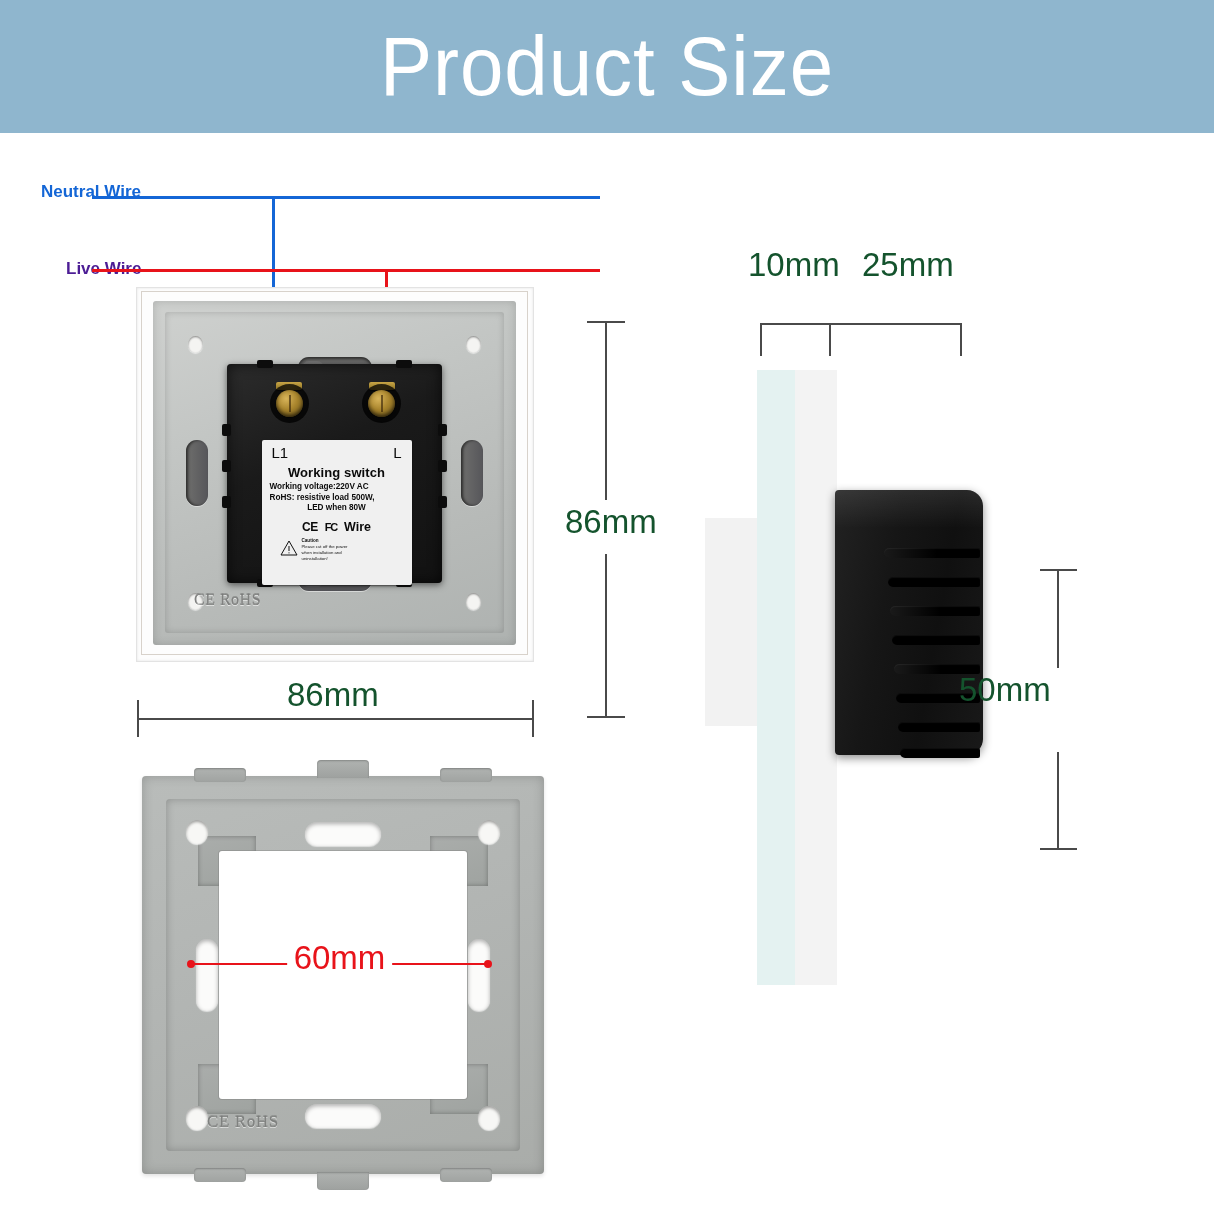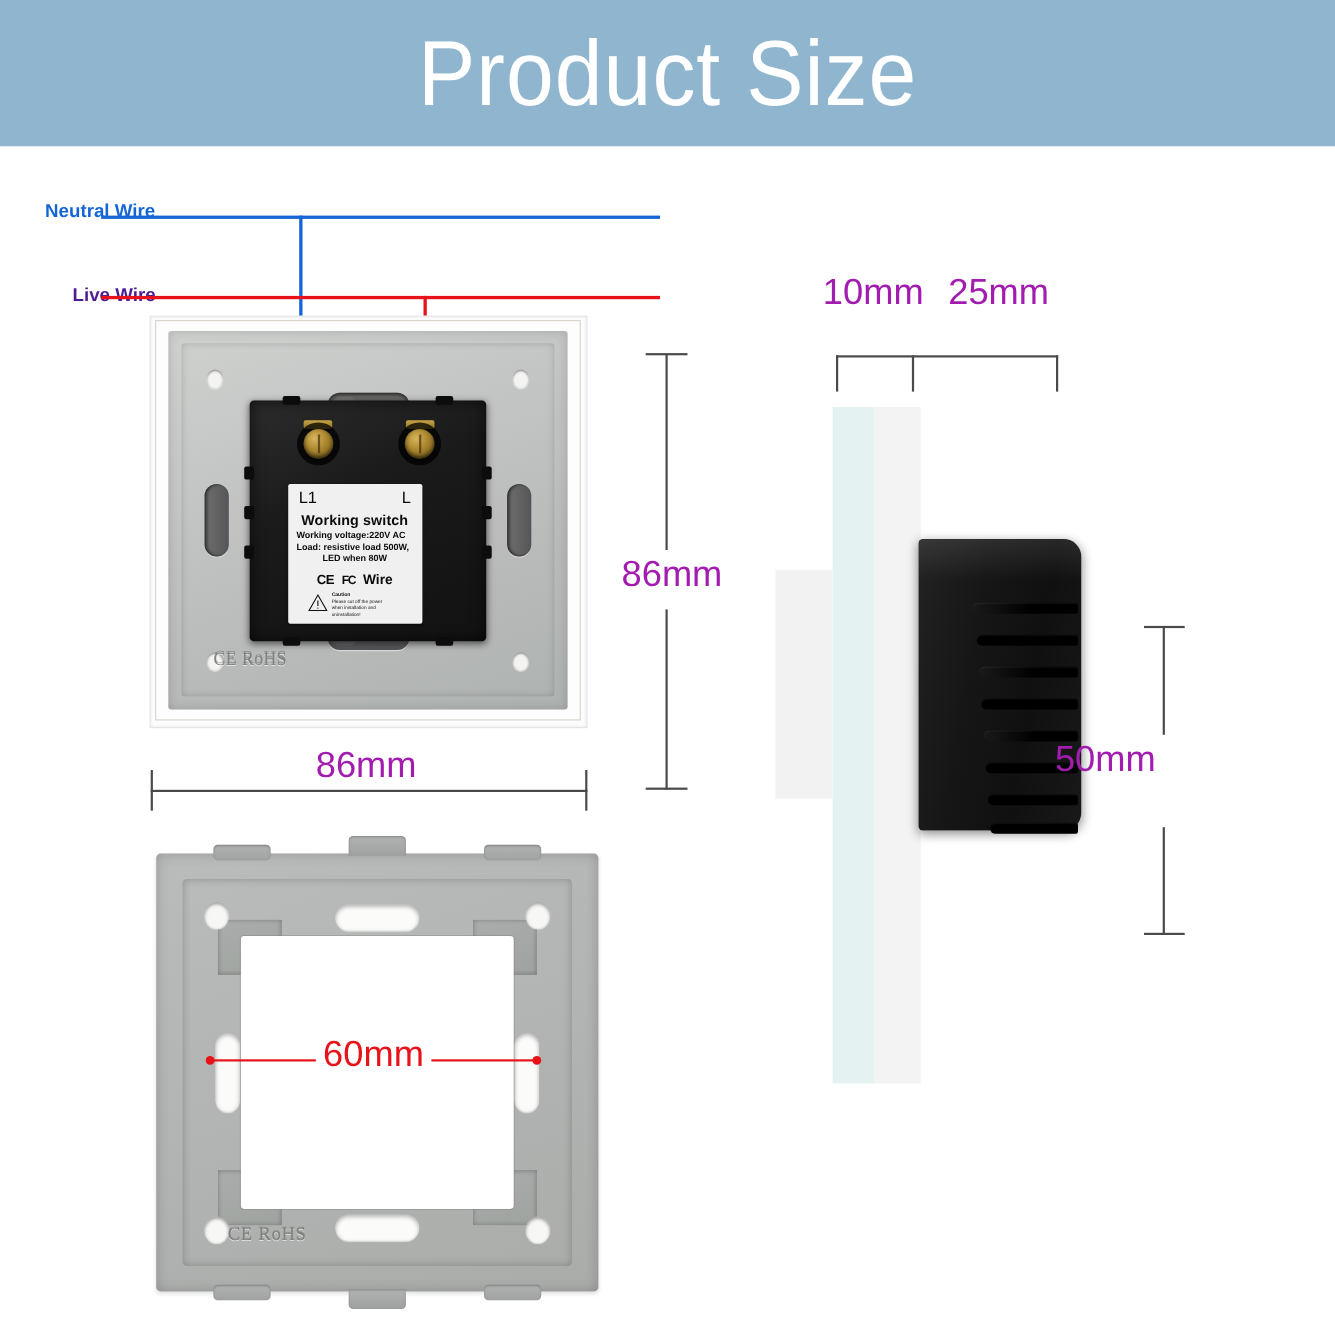--- a/index.html
+++ b/index.html
@@ -162,24 +162,24 @@
   .screw-well {
     position: absolute; top: 20px;
     width: 39px; height: 39px;
     border-radius: 50%;
     background: radial-gradient(circle at 50% 45%, rgba(0,0,0,0.55), rgba(0,0,0,0.9));
   }
   .spec-label {
     position: absolute;
     left: 50%; margin-left: -73px;
     top: 76px;
-    width: 122px;
+    width: 150px;
     background: #f0f0f0;
     border-radius: 2px;
-    padding: 4px 6px 5px 6px;
+    padding: 4px 6px 23px 6px;
     box-shadow: 0 1px 2px rgba(0,0,0,0.5);
     color: #0a0a0a;
     font-family: "Liberation Sans", sans-serif;
   }
   .spec-terminals {
     display: flex; justify-content: space-between;
     font-size: 15px; line-height: 1;
     padding: 1px 4px 3px 4px;
   }
   .spec-title {
@@ -224,21 +224,21 @@
     letter-spacing: 0.5px;
     text-shadow: 0 1px 0 rgba(255,255,255,0.65), 0 -1px 0 rgba(60,60,60,0.35);
     font-family: "Liberation Serif", serif;
     transform: scaleY(1.05);
   }
 
   
   .dim-line { position: absolute; background: #4a4a4a; }
   .dim-text {
     position: absolute;
-    color: #a21caf;
+    color: #14532d;
     font-size: 33px;
     font-family: "Liberation Sans", sans-serif;
     white-space: nowrap;
   }
 
   
   .dim86h-bar  { left: 137px; top: 718px; width: 397px; height: 2px; }
   .dim86h-capL { left: 137px; top: 700px; width: 2px; height: 37px; }
   .dim86h-capR { left: 532px; top: 700px; width: 2px; height: 37px; }
   .dim86h-text { left: 287px; top: 676px; }
@@ -441,21 +441,21 @@
         <div class="screw" style="right:47px;"></div>
 
         <div class="spec-label">
           <div class="spec-terminals">
             <span>L1</span>
             <span>L</span>
           </div>
           <div class="spec-title">Working switch</div>
           <div class="spec-lines">
             <div>Working voltage:220V AC</div>
-            <div>Load: resistive load 500W,</div>
+            <div>RoHS: resistive load 500W,</div>
             <div>LED when 80W</div>
           </div>
           <div class="spec-certs">
             <span class="cert-ce">CE</span>
             <span class="cert-fcc">FC</span>
             <span class="cert-rohs">Wire</span>
           </div>
           <div class="spec-caution">
             <span class="warn-tri">
               <svg width="18" height="16" viewBox="0 0 18 16">

